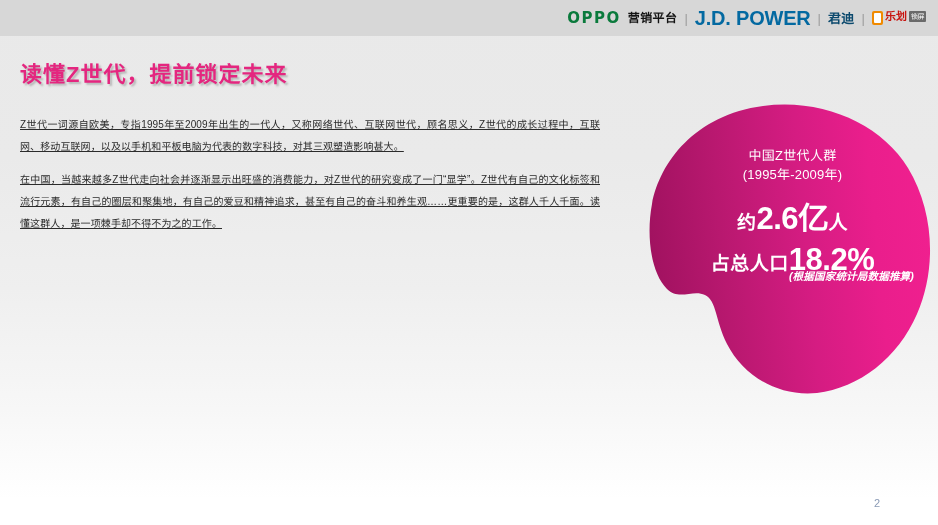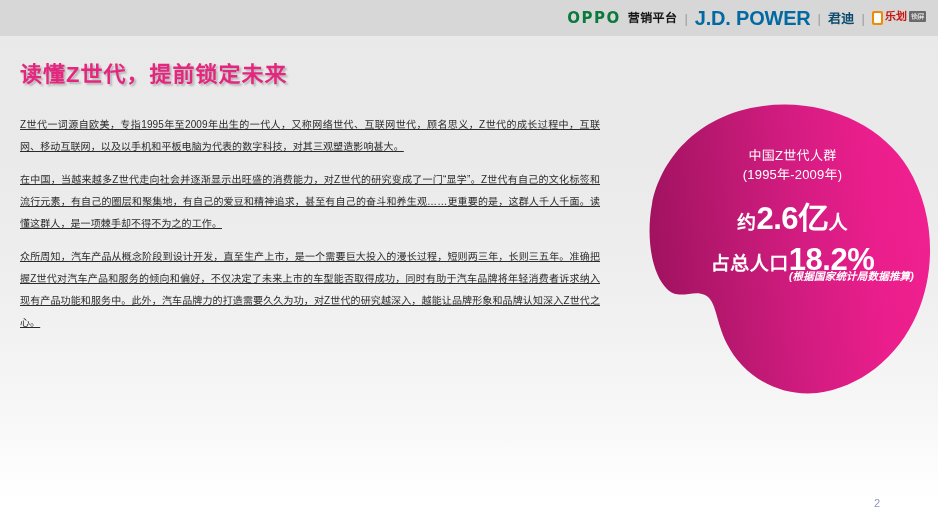--- a/index.html
+++ b/index.html
@@ -257,21 +257,20 @@
         <span class="lehua-badge">锁屏</span>
       </span>
     </div>
   </div>
 
   <h1 class="page-title">读懂Z世代，提前锁定未来</h1>
 
   <div class="body-copy">
     <p class="para">Z世代一词源自欧美，专指1995年至2009年出生的一代人，又称网络世代、互联网世代，顾名思义，Z世代的成长过程中，互联网、移动互联网，以及以手机和平板电脑为代表的数字科技，对其三观塑造影响甚大。</p>
     <p class="para">在中国，当越来越多Z世代走向社会并逐渐显示出旺盛的消费能力，对Z世代的研究变成了一门“显学”。Z世代有自己的文化标签和流行元素，有自己的圈层和聚集地，有自己的爱豆和精神追求，甚至有自己的奋斗和养生观……更重要的是，这群人千人千面。读懂这群人，是一项棘手却不得不为之的工作。</p>
-    <p class="para">众所周知，汽车产品从概念阶段到设计开发，直至生产上市，是一个需要巨大投入的漫长过程，短则两三年，长则三五年。准确把握Z世代对汽车产品和服务的倾向和偏好，不仅决定了未来上市的车型能否取得成功，同时有助于汽车品牌将年轻消费者诉求纳入现有产品功能和服务中。此外，汽车品牌力的打造需要久久为功，对Z世代的研究越深入，越能让品牌形象和品牌认知深入Z世代之心。</p>
   </div>
 
   <div class="blob-wrap">
     <svg class="blob-svg" viewBox="0 0 295 300" preserveAspectRatio="none">
       <defs>
         <linearGradient id="blobGrad" x1="0" y1="0.45" x2="1" y2="0.35">
           <stop offset="0%" stop-color="#A11260"></stop>
           <stop offset="25%" stop-color="#B8186F"></stop>
           <stop offset="55%" stop-color="#D51C82"></stop>
           <stop offset="80%" stop-color="#EA1E8C"></stop>

